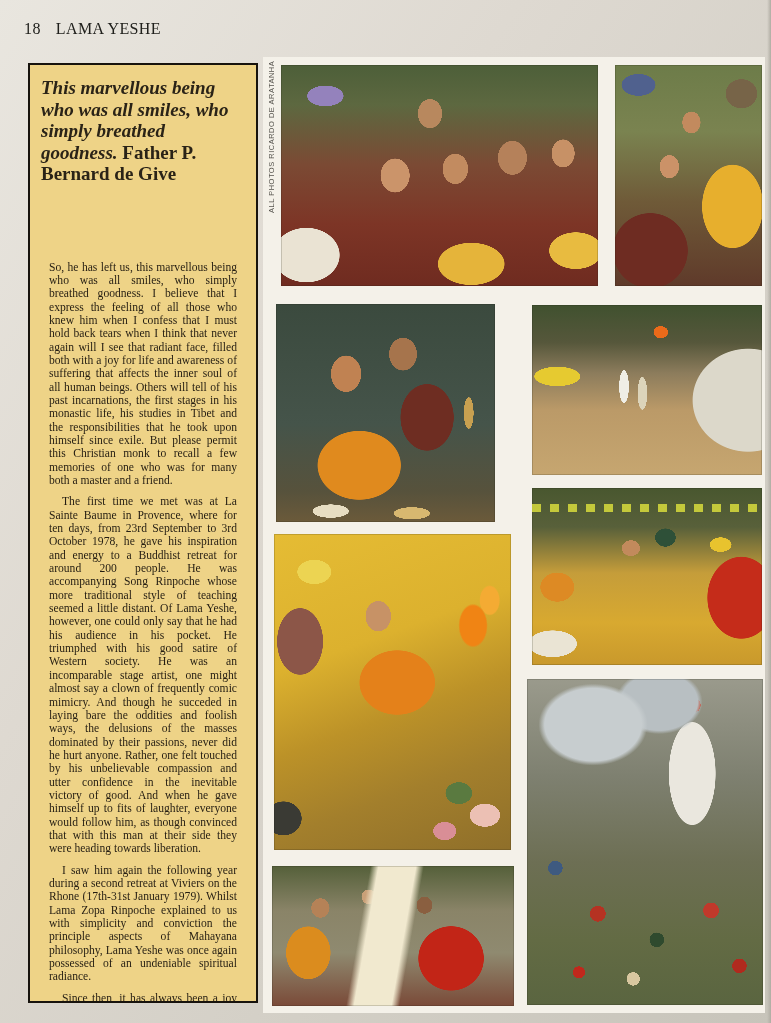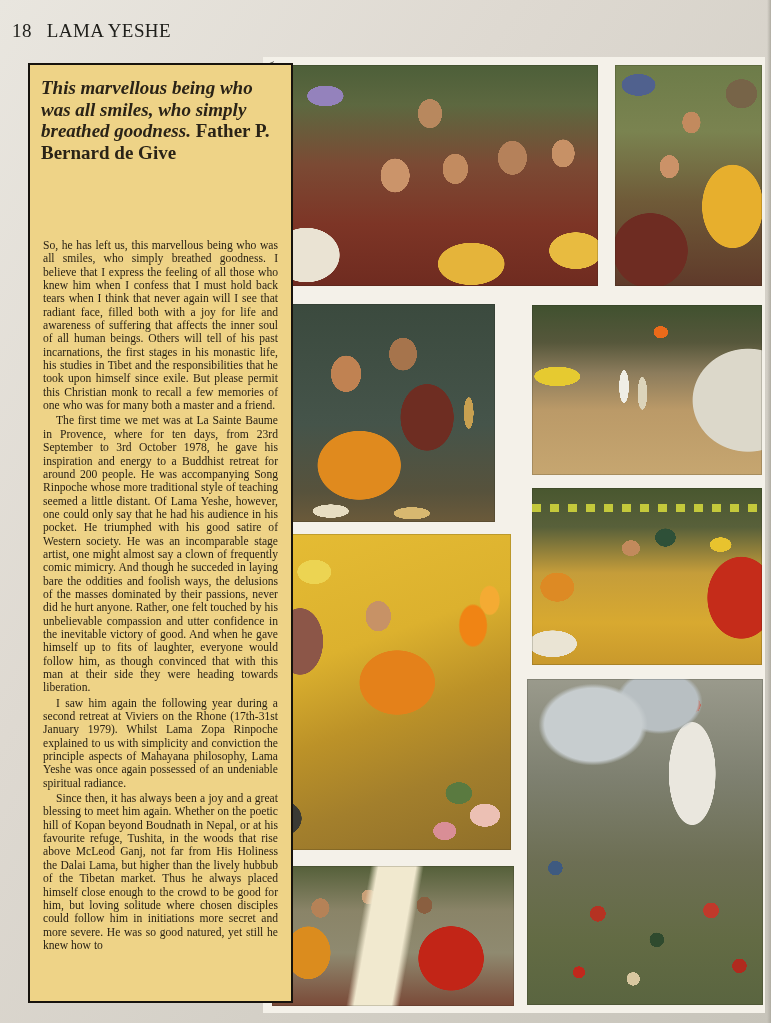--- a/index.html
+++ b/index.html
@@ -5,21 +5,21 @@
   html,body{margin:0;padding:0;}
   body{width:771px;height:1023px;overflow:hidden;}
   .page{
     position:relative;width:771px;height:1023px;
     background:linear-gradient(125deg,#e9e6df 0%,#ded9d1 35%,#d4d0c7 65%,#c7c4ba 100%);
     font-family:"Liberation Serif",serif;
   }
   .page::after{content:"";position:absolute;right:0;top:0;width:4px;height:100%;
     background:linear-gradient(90deg,transparent,#b0ada3);}
   
-  .header{position:absolute;left:12px;top:20px;color:#20201c;font-size:19px;letter-spacing:.4px;}
+  .header{position:absolute;left:24px;top:20px;color:#20201c;font-size:16px;letter-spacing:.4px;}
   .pagenum{margin-right:15px;}
   
   .photo-panel{position:absolute;left:263px;top:57px;width:502px;height:956px;background:#f4f1e9;}
   .vcredit{
     position:absolute;left:4px;top:156px;transform:rotate(-90deg);transform-origin:0 0;
     white-space:nowrap;font-family:"Liberation Sans",sans-serif;font-size:7.5px;
     letter-spacing:.5px;color:#57554f;
   }
   .ph{position:absolute;box-shadow:inset 0 0 0 1px rgba(30,25,15,.18);}
   
@@ -103,27 +103,27 @@
   .ph-h{left:9px;top:809px;width:242px;height:140px;background:
     linear-gradient(100deg,transparent 37%,#f1e9cf 40% 54%,transparent 57%),
     radial-gradient(ellipse 38px 45px at 15% 62%,#db8c1e 58%,transparent 59%),
     radial-gradient(ellipse 15px 16px at 20% 30%,#b58257 60%,transparent 61%),
     radial-gradient(ellipse 56px 55px at 74% 66%,#c22517 58%,transparent 59%),
     radial-gradient(ellipse 13px 14px at 63% 28%,#8a5f40 60%,transparent 61%),
     radial-gradient(ellipse 12px 12px at 40% 22%,#c9a078 60%,transparent 61%),
     linear-gradient(180deg,#55603a 0%,#8a8468 32%,#8f8a70 62%,#7a4a38 100%);}
   
   .article-box{
-    position:absolute;left:28px;top:63px;width:265px;height:940px;
+    position:absolute;left:28px;top:63px;width:230px;height:940px;
     box-sizing:border-box;border:2px solid #17130d;background:#eed387;
     padding:10px 11px;overflow:hidden;color:#241d12;
   }
   .quote{margin:2px 0 76px 0;font-size:19px;line-height:21.5px;font-weight:bold;color:#2a2317;}
   .q-italic{font-style:italic;}
-  .body-text p{margin:2px;font-size:11.6px;line-height:13.35px;text-align:justify;
+  .body-text p{margin:8px;font-size:11.6px;line-height:13.35px;text-align:justify;
     text-indent:13px;color:#241d12;}
   .body-text p:first-child{text-indent:0;}
 </style>
 </head>
 <body>
 
 <div class="page">
 
   <div class="header">
     <span class="pagenum">18</span><span class="runhead">LAMA YESHE</span>

